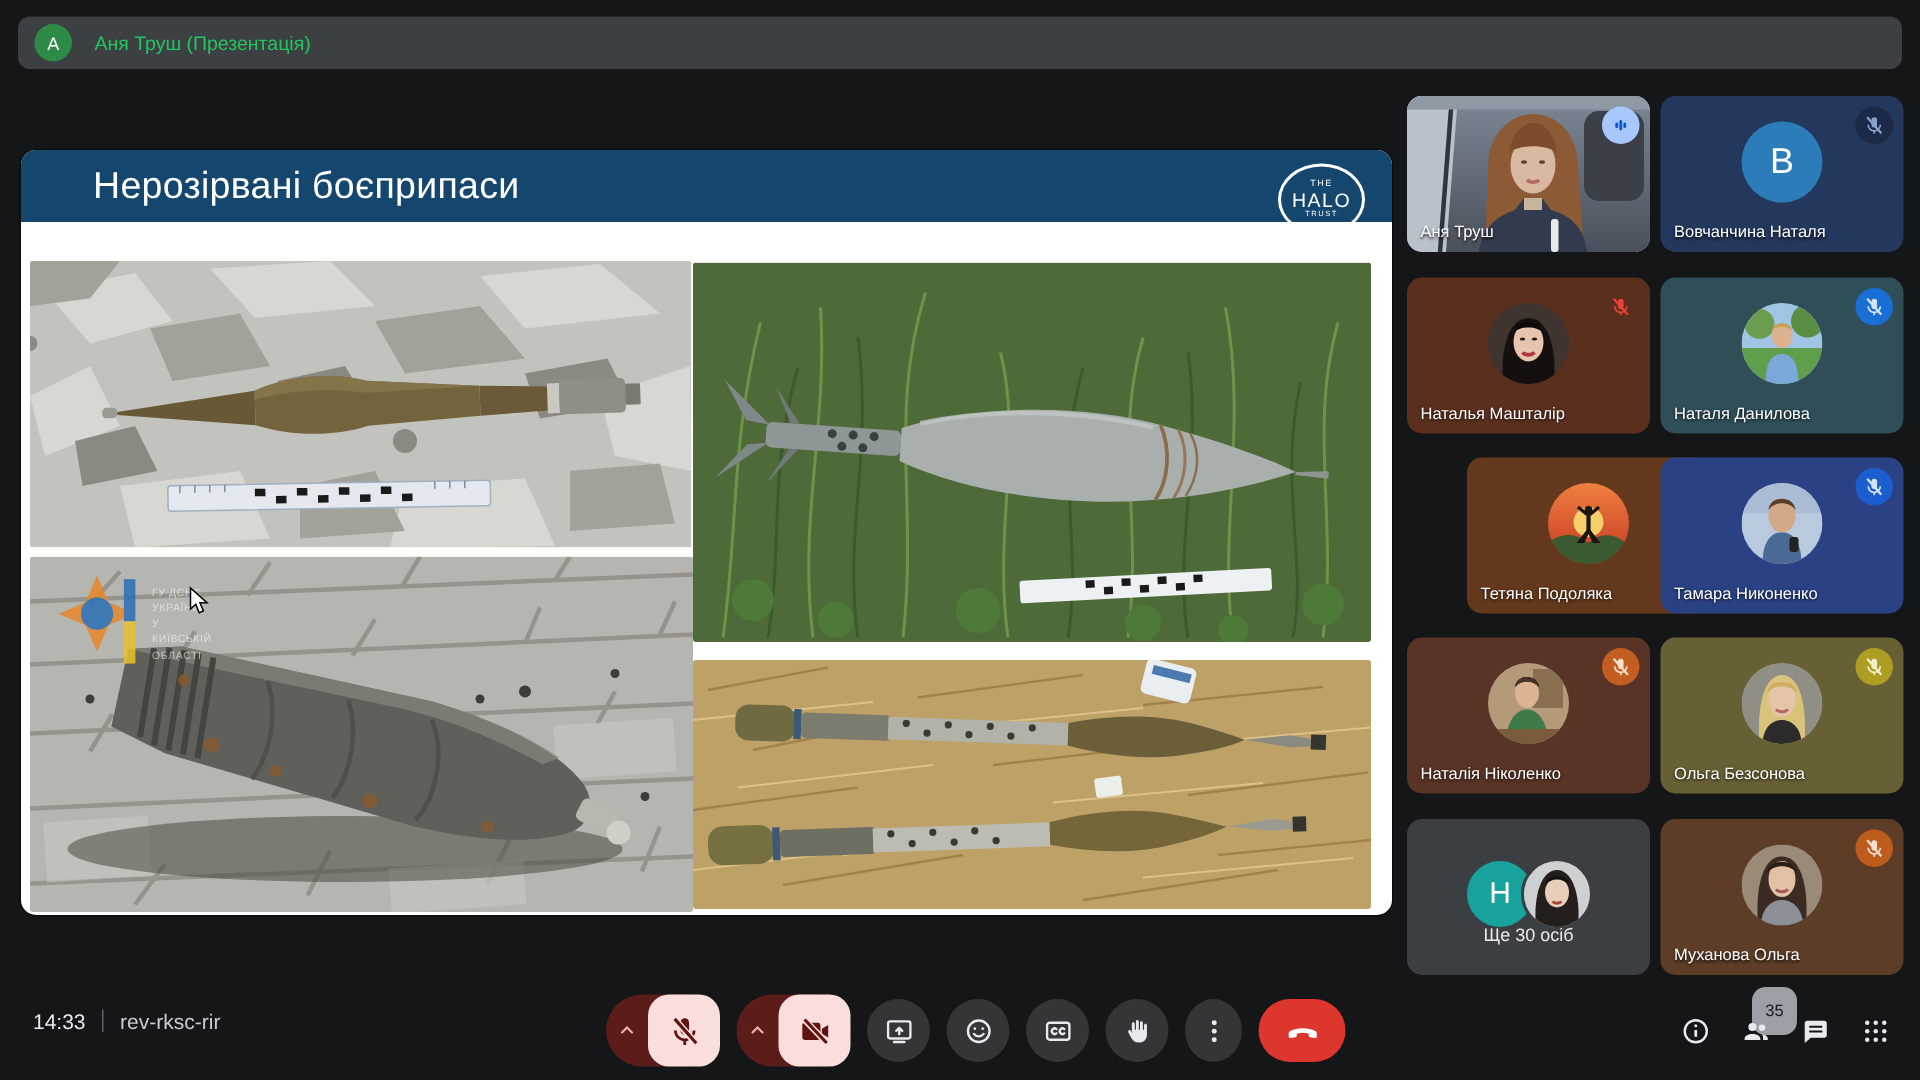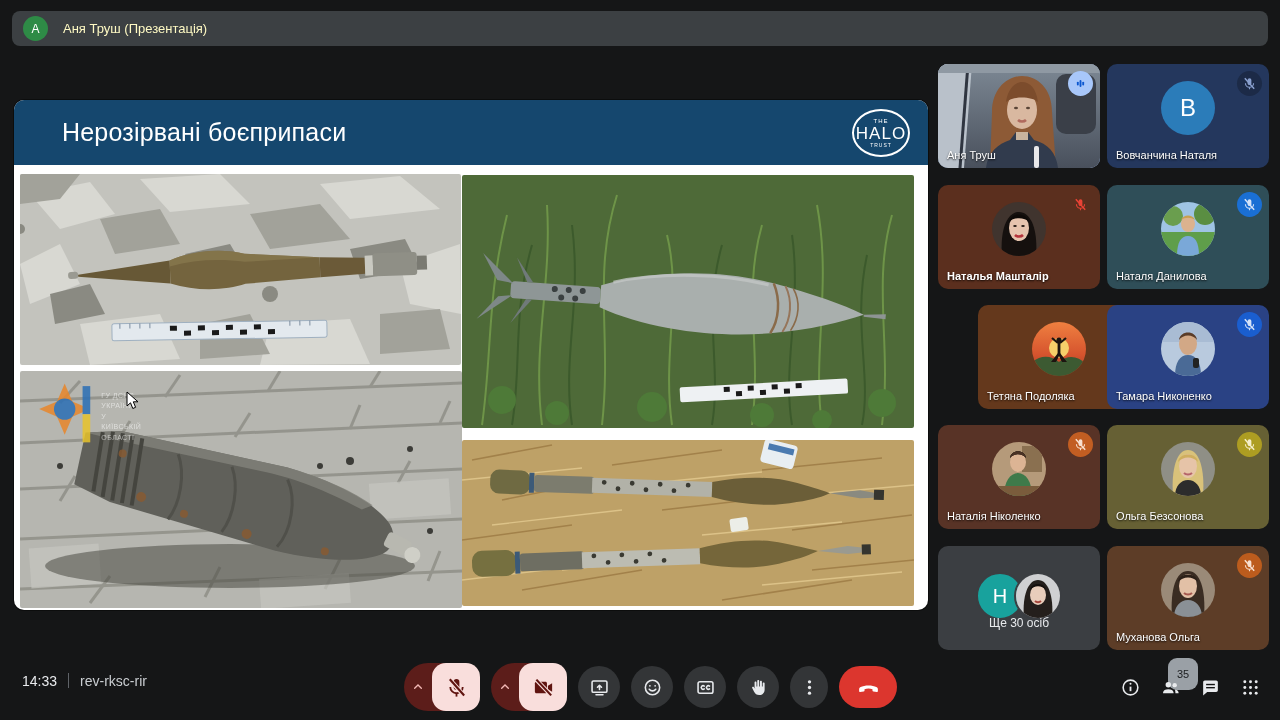--- a/index.html
+++ b/index.html
@@ -1,29 +1,29 @@
 <!DOCTYPE html>
 <html><head>
 <meta charset="utf-8">
 <style>
   html,body{margin:0;padding:0}
   body{width:1280px;height:720px;background:#151617;font-family:"Liberation Sans",sans-serif;position:relative;overflow:hidden}
 
   
   .banner{position:absolute;left:12px;top:11px;width:1256px;height:35px;background:#3c4043;border-radius:8px;display:flex;align-items:center;box-sizing:border-box;padding-left:11px}
   .banner-av{width:25px;height:25px;border-radius:50%;background:#2e8b46;color:#fff;display:flex;align-items:center;justify-content:center;font-size:12px;flex:0 0 auto}
-  .banner-title{color:#fef9c3;font-size:13px;margin-left:15px}
+  .banner-title{color:#22c55e;font-size:13px;margin-left:15px}
 
   
   .slide{position:absolute;left:14px;top:100px;width:914px;height:510px;background:#fff;border-radius:10px;overflow:hidden;box-shadow:0 0 0 1px rgba(0,0,0,.4)}
-  .slide-head{position:absolute;left:0;top:0;width:914px;height:65px;background:#15476e;display:flex;align-items:center}
+  .slide-head{position:absolute;left:0;top:0;width:914px;height:48px;background:#15476e;display:flex;align-items:center}
   .slide-title{color:#fff;font-size:25px;margin-left:48px;letter-spacing:.2px}
   .halo{position:absolute;right:18px;top:9px;width:58px;height:48px;display:flex;flex-direction:column;align-items:center;justify-content:center;border:2px solid #fff;border-radius:50%;box-sizing:border-box;color:#fff;line-height:1}
   .halo .l1{font-size:6px;letter-spacing:1px}
-  .halo .l2{font-size:17px;letter-spacing:1px;margin:1px 0}
+  .halo .l2{font-size:13px;letter-spacing:1px;margin:1px 0}
   .halo .l3{font-size:5px;letter-spacing:1px}
   .photo{position:absolute;overflow:hidden;border-radius:2px}
   .photo svg{display:block;width:100%;height:100%}
   .ph-tl{left:6px;top:74px;width:441px;height:191px}
   .ph-tr{left:448px;top:75px;width:452px;height:253px}
   .ph-bl{left:6px;top:271px;width:442px;height:237px}
   .ph-br{left:448px;top:340px;width:452px;height:166px}
   .watermark{position:absolute;left:14px;top:10px;display:flex;align-items:center;gap:6px;opacity:.85}
   .wm-text{color:rgba(255,255,255,.65);font-size:7px;line-height:1.5;text-transform:uppercase;letter-spacing:.4px}
   .cursor{position:absolute;left:126px;top:391px;z-index:30}
@@ -400,21 +400,21 @@
     <svg viewBox="0 0 24 24">
         <rect x="9" y="3.5" width="6" height="11" rx="3" fill="currentColor"></rect>
         <path d="M5.5 11.5a6.5 6.5 0 0 0 13 0" fill="none" stroke="currentColor" stroke-width="1.8"></path>
         <line x1="12" y1="18" x2="12" y2="21" stroke="currentColor" stroke-width="1.8"></line>
         <line x1="4.5" y1="3.5" x2="19.5" y2="20.5" stroke="currentColor" stroke-width="2.4"></line>
       </svg>
   </div>
   <div class="pname">Вовчанчина Наталя</div>
 </div>
 
-<div class="tile" style="left: 938px; top: 185px; background: rgb(91, 47, 30); font-weight: bold;">
+<div class="tile" style="left: 938px; top: 185px; background: rgb(91, 47, 30);">
   <div class="avc">
     <svg viewBox="0 0 54 54">
         <rect width="54" height="54" fill="#40342e"></rect>
         <path d="M10 54 C8 30 14 10 27 10 C40 10 46 30 44 54 Z" fill="#15100e"></path>
         <ellipse cx="27" cy="26" rx="10" ry="13" fill="#e6c4ae"></ellipse>
         <path d="M17 20 C19 10 35 10 37 20 C33 15 21 15 17 20Z" fill="#0e0a08"></path>
         <path d="M23 33 C25 35 29 35 31 33" stroke="#b5343c" stroke-width="2.5" fill="none"></path>
         <ellipse cx="23" cy="24" rx="1.8" ry="1" fill="#241a14"></ellipse>
         <ellipse cx="31" cy="24" rx="1.8" ry="1" fill="#241a14"></ellipse>
       </svg>

